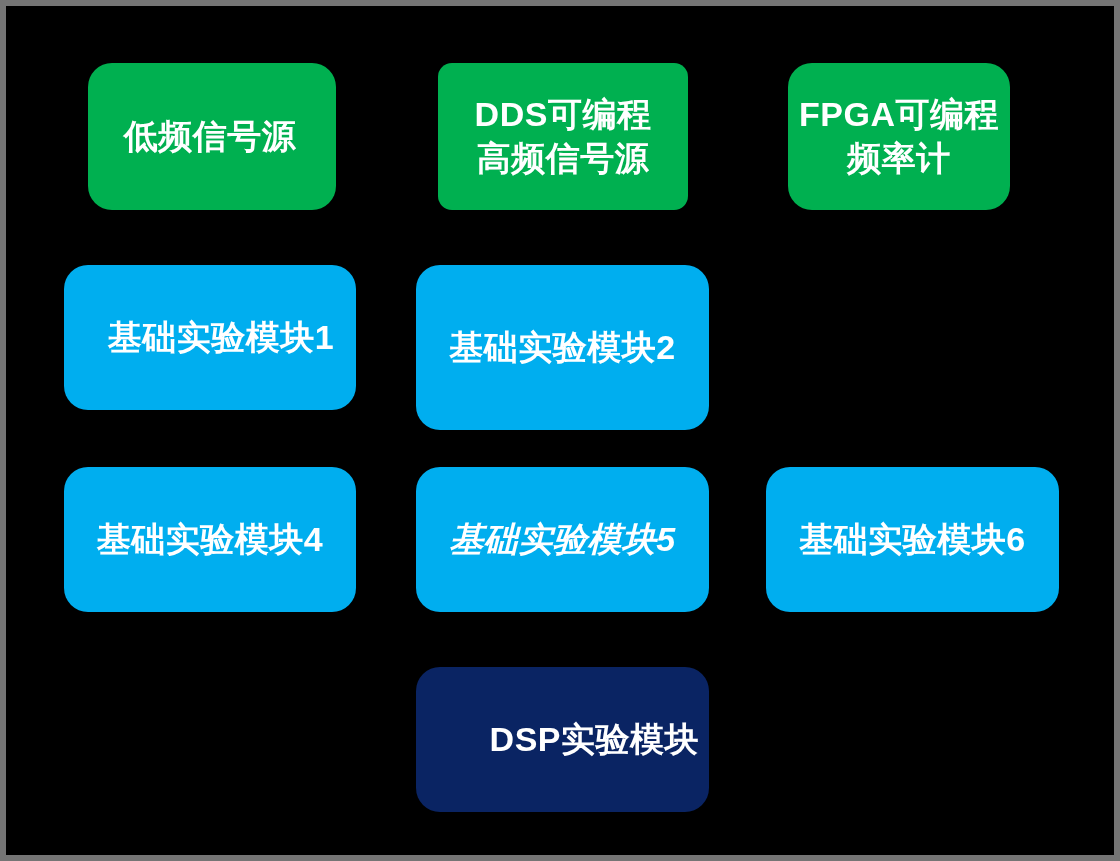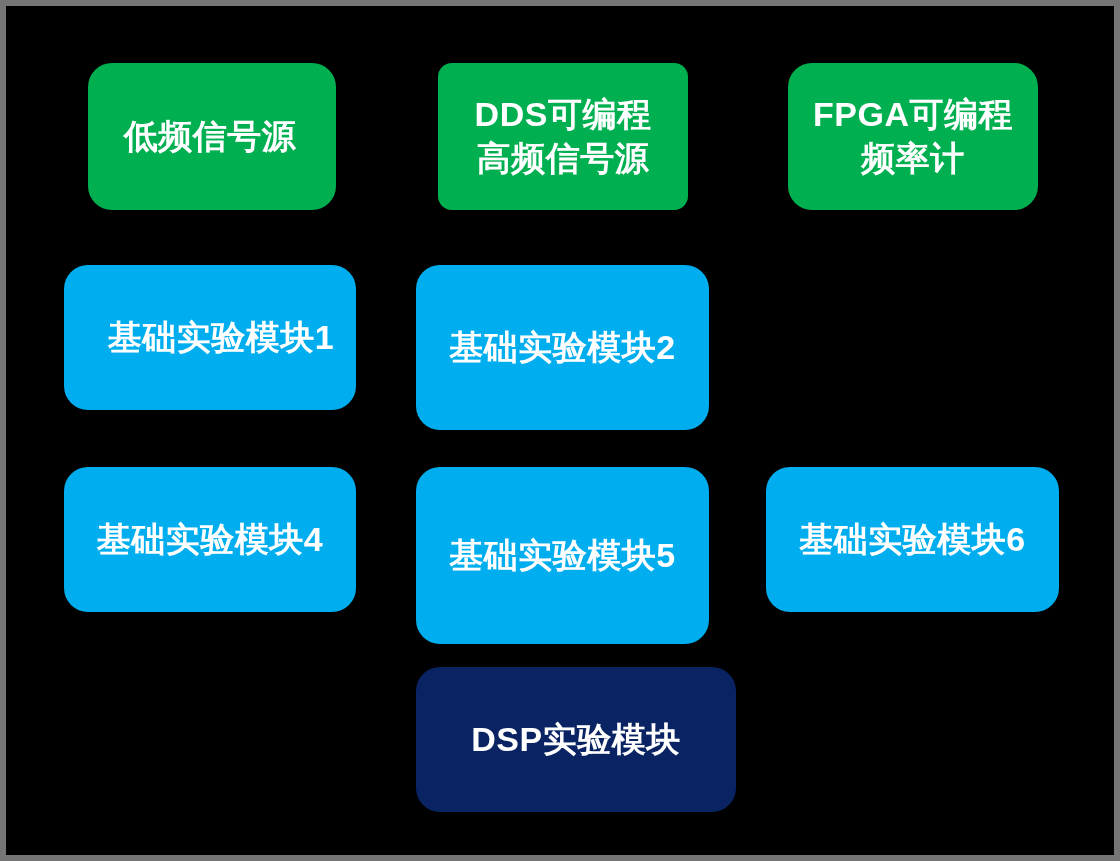--- a/index.html
+++ b/index.html
@@ -46,34 +46,34 @@
 
   .node .label {
     display: block;
     white-space: pre-line;
   }
 
   
   .node.source      { background: #00B050; }
   .src-1 { left: 82px;  top: 57px;  width: 248px; height: 147px; padding-left: 6px; }
   .src-2 { left: 432px; top: 57px;  width: 250px; height: 147px; border-radius: 14px; }
-  .src-3 { left: 782px; top: 57px;  width: 250px; height: 147px; }
+  .src-3 { left: 782px; top: 57px;  width: 222px; height: 147px; }
 
   
   .node.module      { background: #00AEEF; }
   .mod-1 { left: 58px;  top: 259px; width: 292px; height: 145px; padding-left: 32px; }
   .mod-2 { left: 410px; top: 259px; width: 293px; height: 165px; }
   .mod-3 { left: 760px; top: 259px; width: 293px; height: 145px; }
   .mod-4 { left: 58px;  top: 461px; width: 292px; height: 145px; }
-  .mod-5 { left: 410px; top: 461px; width: 293px; height: 177px; }
+  .mod-5 { left: 410px; top: 461px; width: 293px; height: 145px; font-style: italic; }
   .mod-6 { left: 760px; top: 461px; width: 293px; height: 145px; align-items: center; }
 
   
   .node.dsp         { background: #0A2463; }
-  .dsp-1 { left: 410px; top: 661px; width: 320px; height: 145px; }
+  .dsp-1 { left: 410px; top: 661px; width: 293px; height: 145px; justify-content: flex-end; }
 </style>
 </head>
 <body>
 
 <div class="screen">
   <div class="canvas">
 
     <div class="node source src-1">
       <span class="label">低频信号源</span>
     </div>

